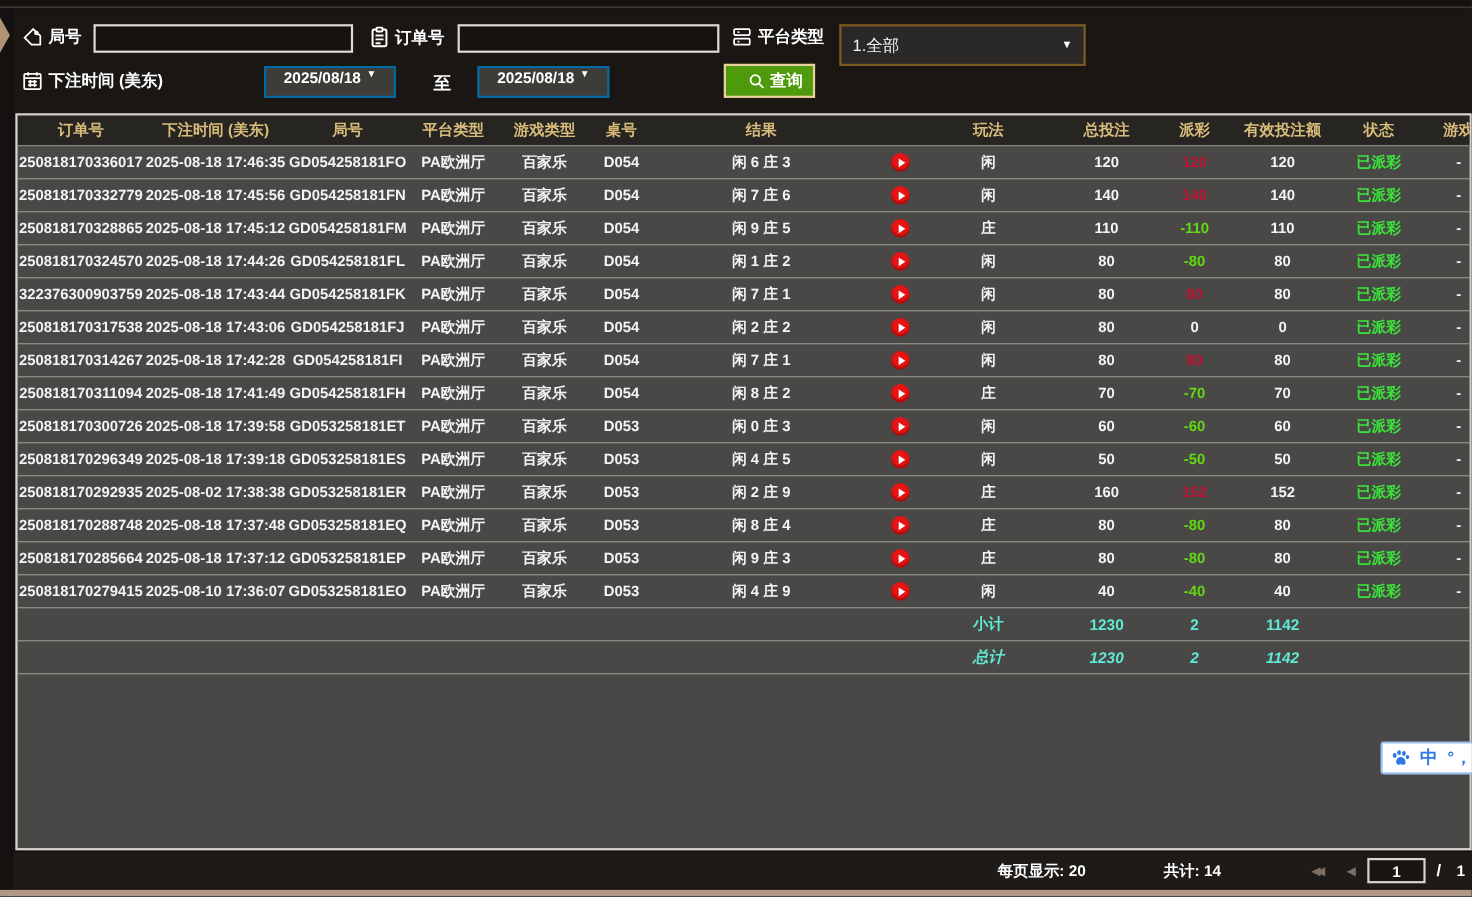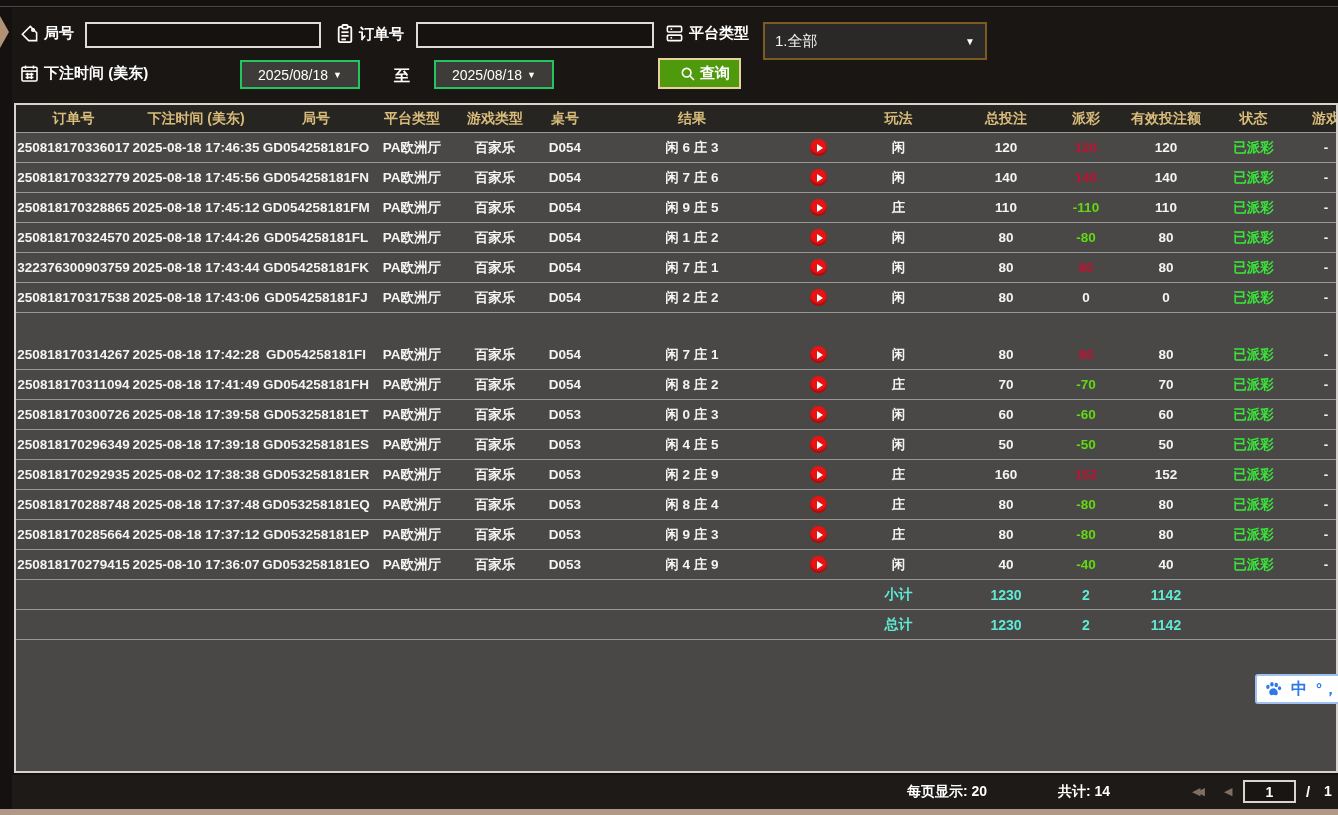--- a/index.html
+++ b/index.html
@@ -25,22 +25,22 @@
     font-family:"Liberation Sans", sans-serif; outline:none;
   }
   .f-select {
     position:absolute; box-sizing:border-box; height:27px; background:#2b2927;
     border:2px solid #7d5a22; color:#f5f5f5; font-size:15px;
     display:flex; align-items:center; padding:17px 10px; cursor:default;
   }
   .f-select .arr { margin-left:auto; font-size:10px; color:#ffffff; }
   .datebox {
     position:absolute; box-sizing:border-box; width:120px; height:29px; background:#3e3c39;
-    border:2px solid #22c55e; color:#ffffff; font-size:14px; font-weight:normal;
-    display:flex; align-items:center; justify-content:center; gap:5px; cursor:default;
+    border:2px solid #0369a1; color:#ffffff; font-size:14px; font-weight:bold;
+    display:flex; justify-content:center; gap:5px; cursor:default;
   }
   .datebox .arr { font-size:9px; }
   .btn-query {
     position:absolute; box-sizing:border-box; height:31px; background:#4f9a0c;
     border:2px solid #e9d09e; color:#ffffff; font-size:15px; font-weight:bold;
     display:flex; align-items:center; padding:0 9px 0 20px; gap:4px; cursor:pointer;
     font-family:"Liberation Sans", sans-serif;
   }
   
   .table-panel {
@@ -297,21 +297,21 @@
         <div class="play-wrap">
           <div class="play-icon"></div>
         </div>
         <div class="t-cell">闲</div>
         <div class="t-cell">80</div>
         <div class="t-cell">0</div>
         <div class="t-cell">0</div>
         <div class="t-cell status">已派彩</div>
         <div class="t-cell">-</div>
       </div>
-      <div class="t-row" style="grid-template-columns: 115px 130px 110px 82px 84px 56px 198px 55px 105px 110px 50px 110px 65px 80px; margin-top: 27px;">
+      <div class="t-row" style="grid-template-columns: 115px 130px 110px 82px 84px 56px 198px 55px 105px 110px 50px 110px 65px 80px;">
         <div class="t-cell">250818170314267</div>
         <div class="t-cell">2025-08-18 17:42:28</div>
         <div class="t-cell">GD054258181FI</div>
         <div class="t-cell">PA欧洲厅</div>
         <div class="t-cell">百家乐</div>
         <div class="t-cell">D054</div>
         <div class="t-cell">闲 7 庄 1</div>
         <div class="play-wrap">
           <div class="play-icon"></div>
         </div>
@@ -457,21 +457,21 @@
         <div class="t-cell"></div>
         <div class="t-cell"></div>
         <div class="t-cell"></div>
         <div class="t-cell">小计</div>
         <div class="t-cell">1230</div>
         <div class="t-cell">2</div>
         <div class="t-cell">1142</div>
         <div class="t-cell"></div>
         <div class="t-cell"></div>
       </div>
-      <div class="t-row summary" style="grid-template-columns: 115px 130px 110px 82px 84px 56px 198px 55px 105px 110px 50px 110px 65px 80px;">
+      <div class="t-row summary" style="grid-template-columns: 115px 130px 110px 82px 84px 56px 198px 55px 105px 110px 50px 110px 65px 80px; font-style: italic;">
         <div class="t-cell"></div>
         <div class="t-cell"></div>
         <div class="t-cell"></div>
         <div class="t-cell"></div>
         <div class="t-cell"></div>
         <div class="t-cell"></div>
         <div class="t-cell"></div>
         <div class="t-cell"></div>
         <div class="t-cell">总计</div>
         <div class="t-cell">1230</div>

